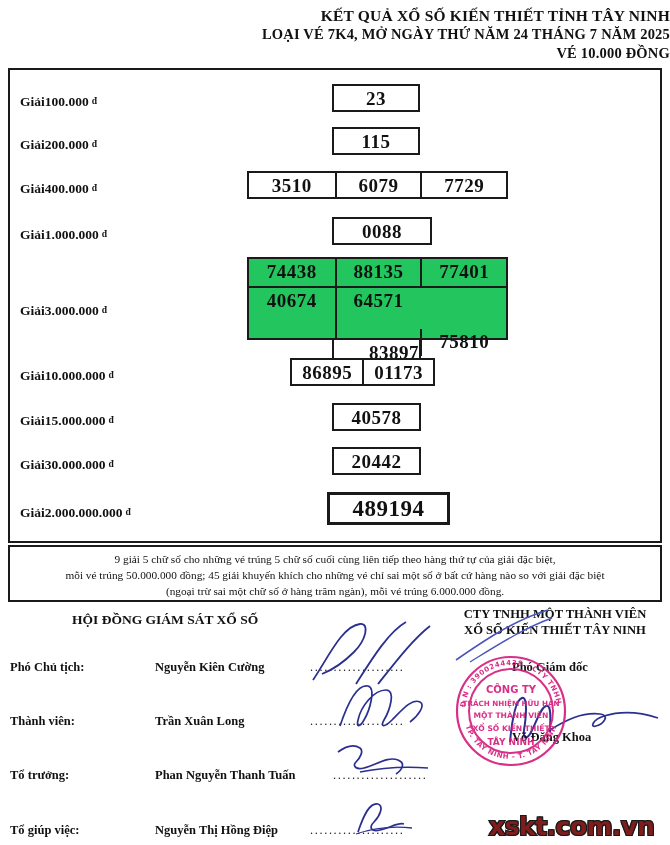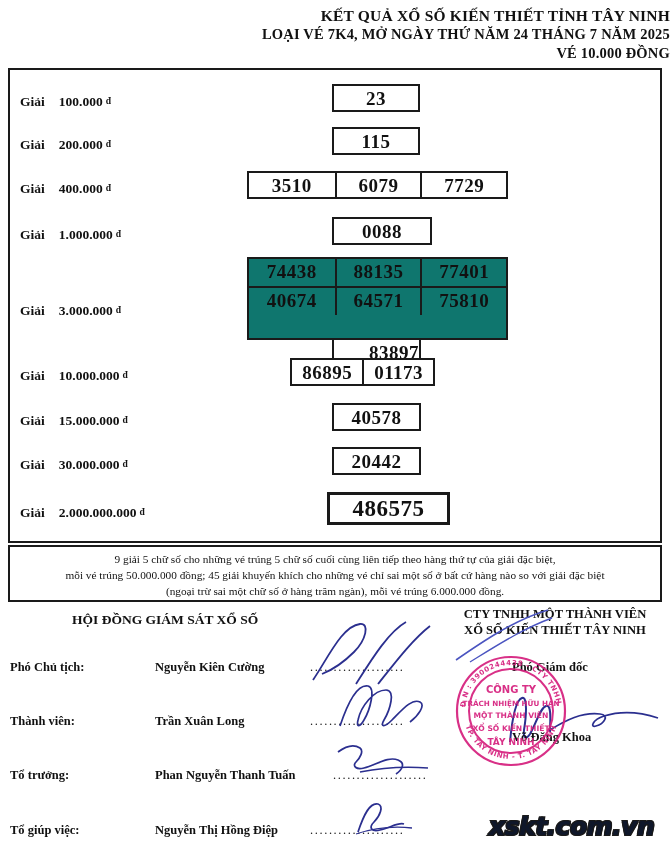--- a/index.html
+++ b/index.html
@@ -45,21 +45,21 @@
     left: 10px;
     font-size: 13.5px;
     font-weight: bold;
     white-space: nowrap;
   }
   .prize-label .cur {
     font-size: 9.5px;
     vertical-align: 2px;
     margin-left: 3px;
   }
-  .prize-label .amt { margin-left: 14px; }
+  .prize-label .amt { margin-left: 0; }
 
   .boxgroup {
     position: absolute;
     display: flex;
     border: 2.5px solid #1a1a1a;
     box-sizing: border-box;
     background: #fff;
   }
   .numcell {
     font-size: 19px;
@@ -69,21 +69,21 @@
     box-sizing: border-box;
     letter-spacing: 0.5px;
     line-height: 1.15;
   }
   .numcell + .numcell { border-left: 2.5px solid #1a1a1a; }
 
   .grid3 {
     position: absolute;
     border: 2.5px solid #1a1a1a;
     box-sizing: border-box;
-    background: #0f766e;
+    background: #22c55e;
   }
   .grid3 .grow { display: flex; }
   .grid3 .grow + .grow { border-top: 2.5px solid #1a1a1a; }
 
   
   .footnote {
     position: absolute;
     left: 8px;
     top: 545px;
     width: 654px;
@@ -169,22 +169,21 @@
   }
 
   
   .watermark {
     position: absolute;
     left: 489px;
     top: 812px;
     font-family: "DejaVu Sans", sans-serif;
     font-size: 25px;
     font-weight: bold;
-    font-style: italic;
-    color: #0f172a;
+    color: #7f1d1d;
     letter-spacing: -0.5px;
     -webkit-text-stroke: 2px #1a1a1a;
     paint-order: stroke fill;
     text-shadow:
       -1px -1px 0 #1a1a1a,  1px -1px 0 #1a1a1a,
       -1px  1px 0 #1a1a1a,  1px  1px 0 #1a1a1a;
   }
 </style>
 </head>
 <body>
@@ -232,21 +231,21 @@
   </div>
   <div class="grid3" style="left:237px; top:187px; width:261px; height:83px;">
     <div class="grow">
       <div class="numcell" style="width:87px;">74438</div>
       <div class="numcell" style="width:87px;">88135</div>
       <div class="numcell" style="width:87px;">77401</div>
     </div>
     <div class="grow">
       <div class="numcell" style="width:87px;">40674</div>
       <div class="numcell" style="width:87px;">64571</div>
-      <div class="numcell" style="width:87px;">75810</div>
+      <div class="numcell" style="width:87px;margin-top:41px;">75810</div>
     </div>
   </div>
   <div class="boxgroup" style="left:322px; top:268px; width:89px; height:27px;">
     <div class="numcell" style="width:100%;text-align:right;">83897</div>
   </div>
 
   <div class="prize-label" style="top:298px;">
     <span>Giải</span><span class="amt">10.000.000</span><span class="cur">đ</span>
   </div>
   <div class="boxgroup" style="left:280px; top:288px; width:145px; height:28px;">
@@ -265,21 +264,21 @@
     <span>Giải</span><span class="amt">30.000.000</span><span class="cur">đ</span>
   </div>
   <div class="boxgroup" style="left:322px; top:377px; width:89px; height:28px;">
     <div class="numcell" style="width:100%;">20442</div>
   </div>
 
   <div class="prize-label" style="top:435px;">
     <span>Giải</span><span class="amt">2.000.000.000</span><span class="cur">đ</span>
   </div>
   <div class="boxgroup" style="left:317px; top:422px; width:123px; height:33px; border-width:3px;">
-    <div class="numcell" style="width:100%; font-size:23px; padding-top:1px;">486575</div>
+    <div class="numcell" style="width:100%; font-size:23px; padding-top:1px;">489194</div>
   </div>
 
 </div>
 
 <div class="footnote">
   <p>9 giải 5 chữ số cho những vé trúng 5 chữ số cuối cùng liên tiếp theo hàng thứ tự của giải đặc biệt,</p>
   <p>mỗi vé trúng 50.000.000 đồng; 45 giải khuyến khích cho những vé chỉ sai một số ở bất cứ hàng nào so với giải đặc biệt</p>
   <p>(ngoại trừ sai một chữ số ở hàng trăm ngàn), mỗi vé trúng 6.000.000 đồng.</p>
 </div>
 

